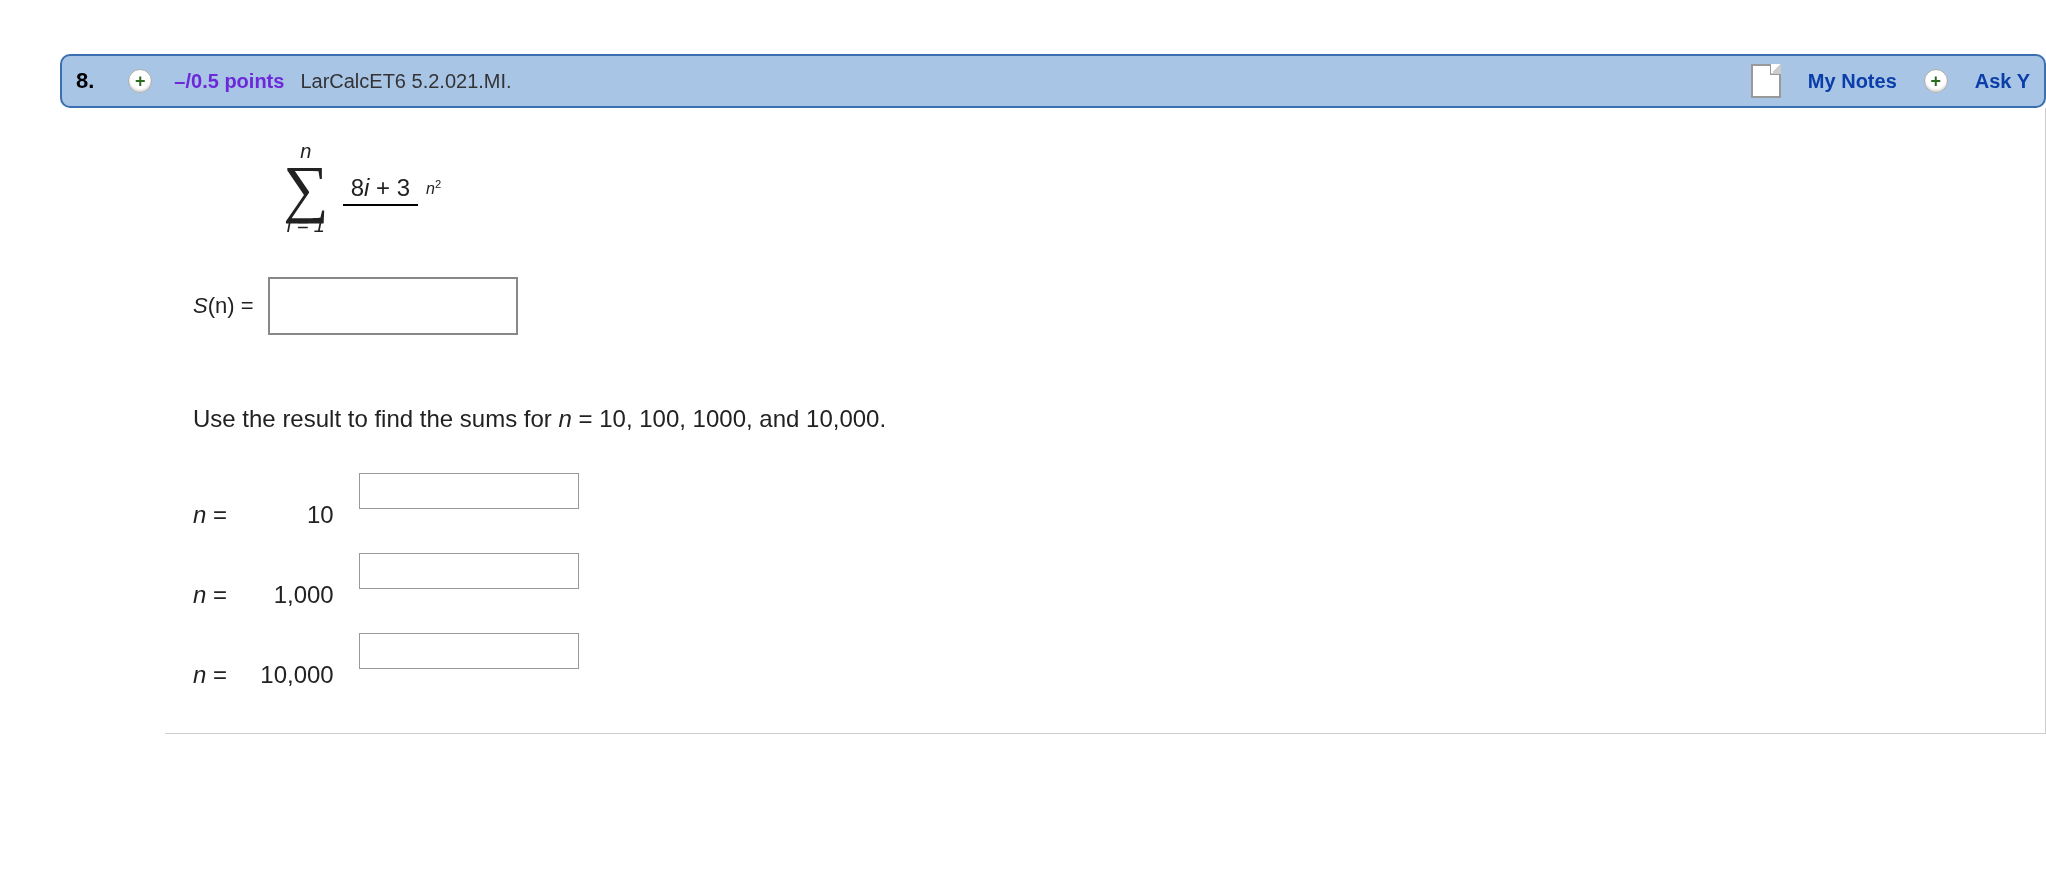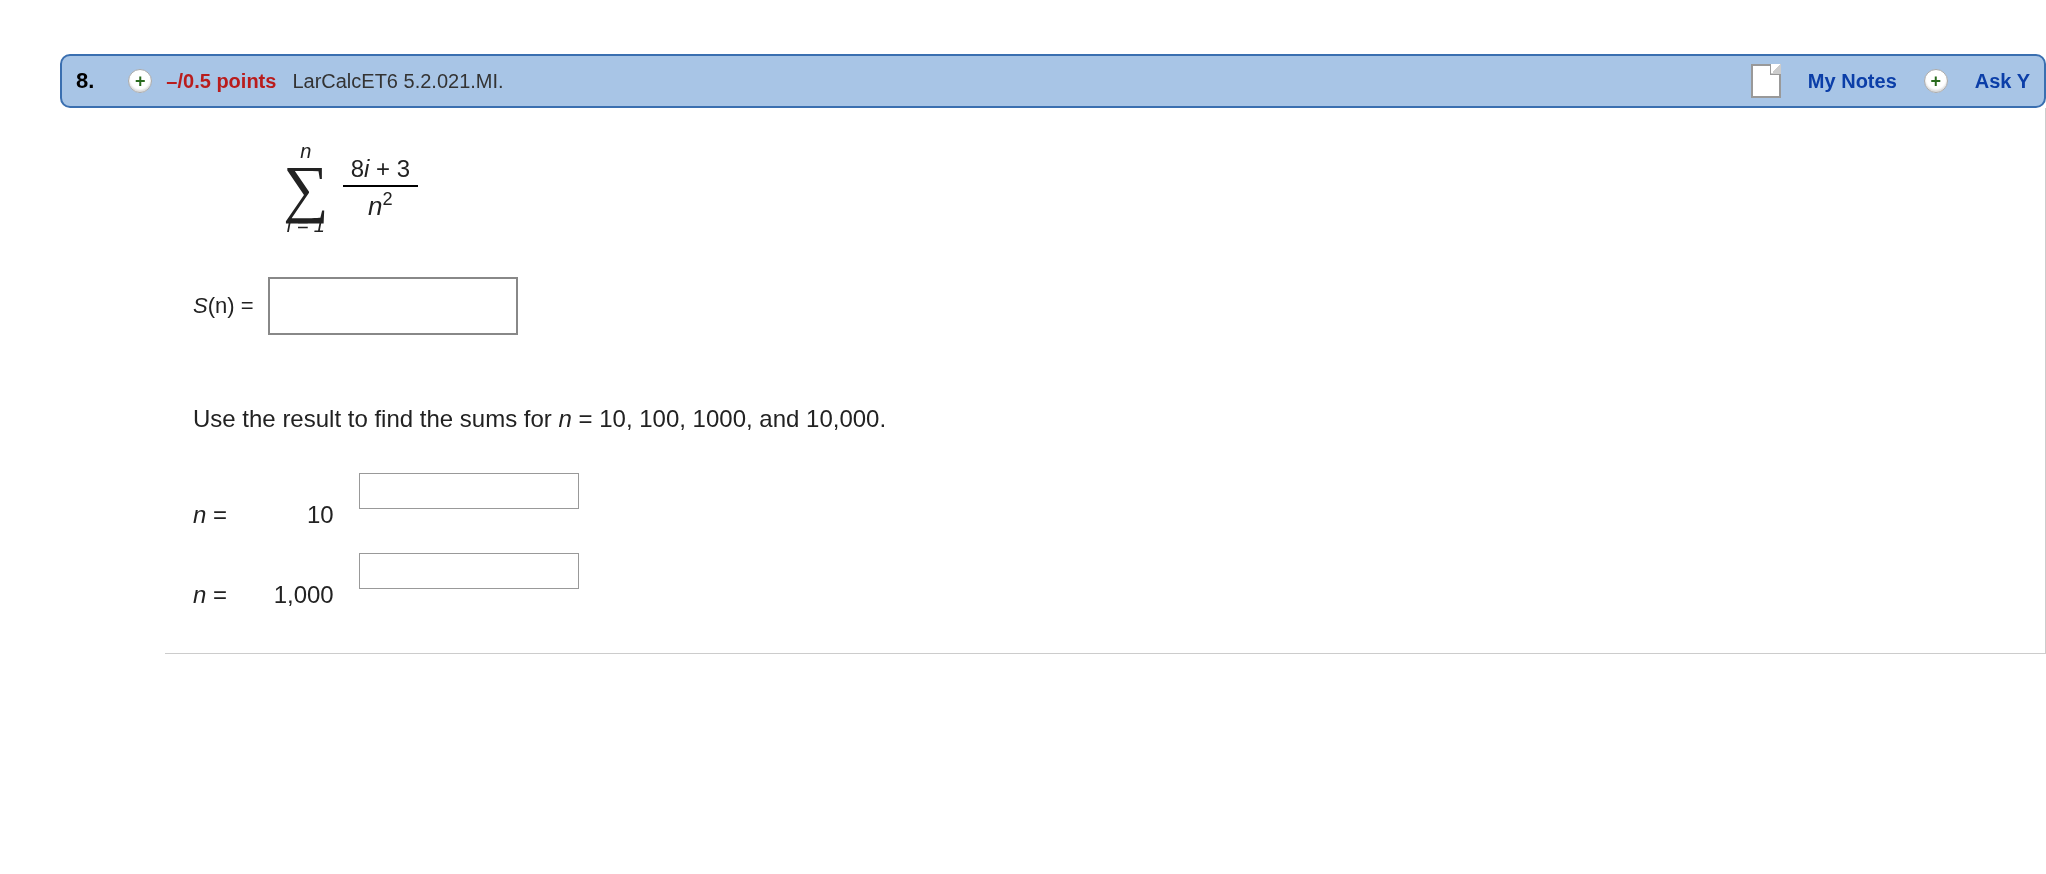--- a/index.html
+++ b/index.html
@@ -48,22 +48,22 @@
     align-items: center;
     justify-content: center;
     font-weight: bold;
     color: #2a6b1e;
     font-size: 18px;
     border: 1px solid #aaa;
     box-shadow: inset 0 -2px 2px rgba(0,0,0,0.15);
   }
   .points {
     font-weight: bold;
-    color: #b91c1c;
-    margin-left: 4px;
+    color: #6d28d9;
+    margin-left: 12px;
   }
   .ref {
     color: #333;
     margin-left: 6px;
   }
   .header-right {
     display: flex;
     align-items: center;
     gap: 27px;
   }
@@ -125,32 +125,32 @@
     font-size: 64px;
     line-height: 0.8;
     font-family: "Times New Roman", serif;
   }
   .sigma-bot {
     font-style: italic;
     font-size: 20px;
   }
   .frac {
     display: inline-flex;
-    flex-direction: column;
+    flex-direction: row;
     align-items: center;
     font-family: Verdana, Arial, sans-serif;
   }
   .frac .num {
     border-bottom: 2px solid #000;
     padding: 2px 8px;
     font-size: 24px;
   }
   .frac .den {
     padding: 2px 8px;
-    font-size: 26px;
+    font-size: 16px;
   }
   .ital {
     font-style: italic;
   }
   .sn-row {
     margin-top: 40px;
     display: flex;
     align-items: center;
     gap: 14px;
   }
@@ -242,14 +242,18 @@
     <p class="instr2"><span>Use the result to find the sums for </span><span class="ital">n</span><span> = 10, 100, 1000, and 10,000.</span></p>
 
     <div class="n-row">
       <span class="n-eq"><span class="ital">n</span><span> = </span><span class="n-val">10</span></span>
       <input class="small-ans" type="text" style="">
     </div>
     <div class="n-row">
       <span class="n-eq"><span class="ital">n</span><span> = </span><span class="n-val">1,000</span></span>
       <input class="small-ans" type="text" style="">
     </div>
+    <div class="n-row">
+      <span class="n-eq"><span class="ital">n</span><span> = </span><span class="n-val">10,000</span></span>
+      <input class="small-ans" type="text" style="">
+    </div>
   </div>
 </div>
 
 </body></html>

